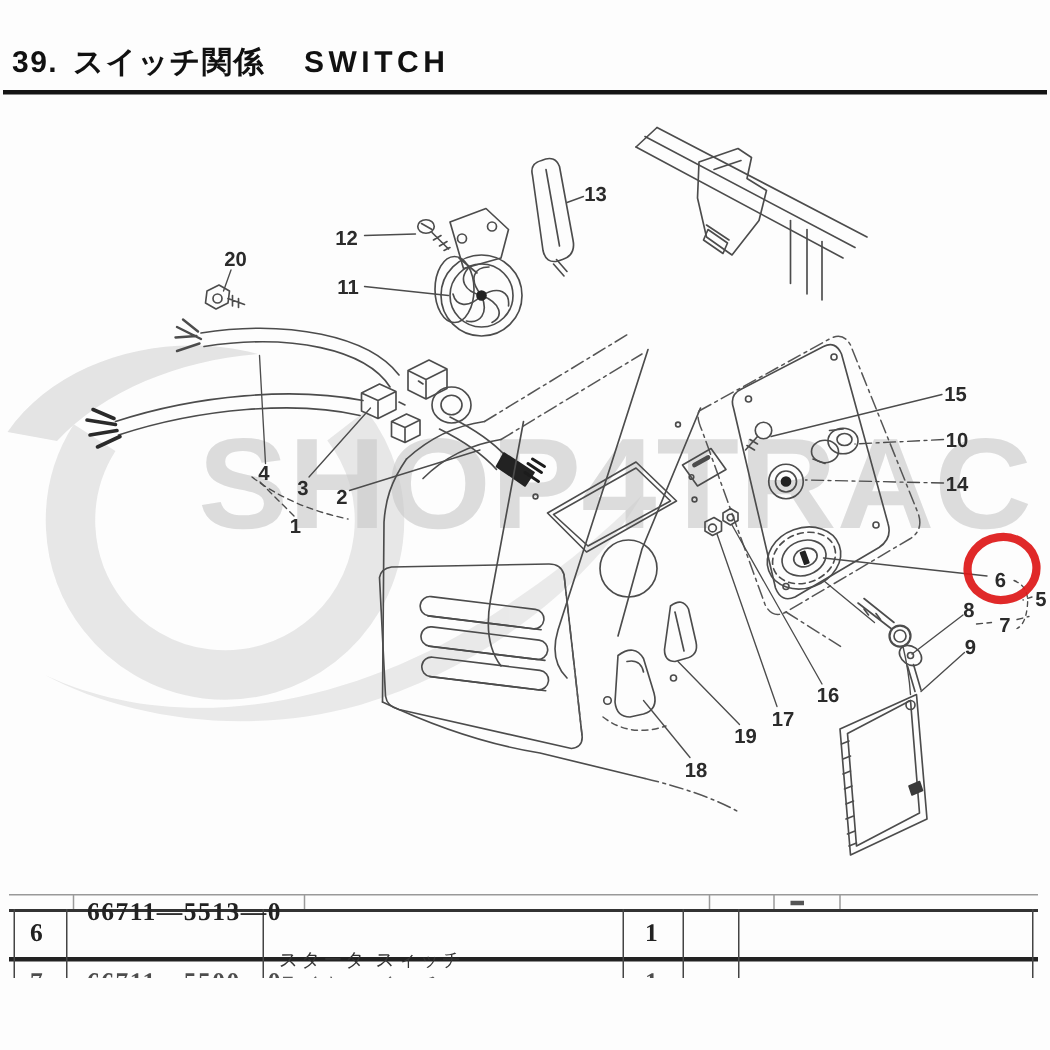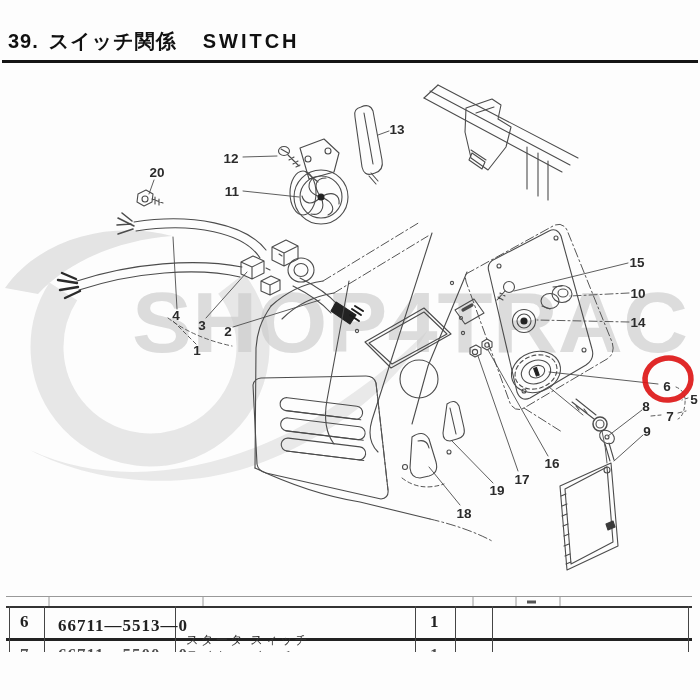--- a/index.html
+++ b/index.html
@@ -267,21 +267,21 @@
     <div class="vline" style="left:9px;top:12px;height:46px;"></div>
     <div class="vline" style="left:44px;top:12px;height:46px;"></div>
     <div class="vline" style="left:175px;top:12px;height:46px;"></div>
     <div class="vline" style="left:415px;top:12px;height:46px;"></div>
     <div class="vline" style="left:455px;top:12px;height:46px;"></div>
     <div class="vline" style="left:492px;top:12px;height:46px;"></div>
     <div class="vline" style="left:688px;top:12px;height:46px;"></div>
 
     <div>
       <span class="cell ref" style="left:20px;top:18px;">6</span>
-      <span class="cell pno" style="left:58px;top:22px;">66711—5513—0</span>
+      <span class="cell pno" style="left:58px;top:4px;">66711—5513—0</span>
       <span class="cell des" style="left:186px;top:38px;">スタータ スィッチ</span>
       <span class="cell qty" style="left:430px;top:18px;">1</span>
     </div>
 
     <div class="partial">
       <span class="cell ref" style="left:20px;top:51px;">7</span>
       <span class="cell pno" style="left:58px;top:51px;">66711—5500—0</span>
       <span class="cell des" style="left:186px;top:54px;">ライト スイッチ</span>
       <span class="cell qty" style="left:430px;top:51px;">1</span>
     </div>

